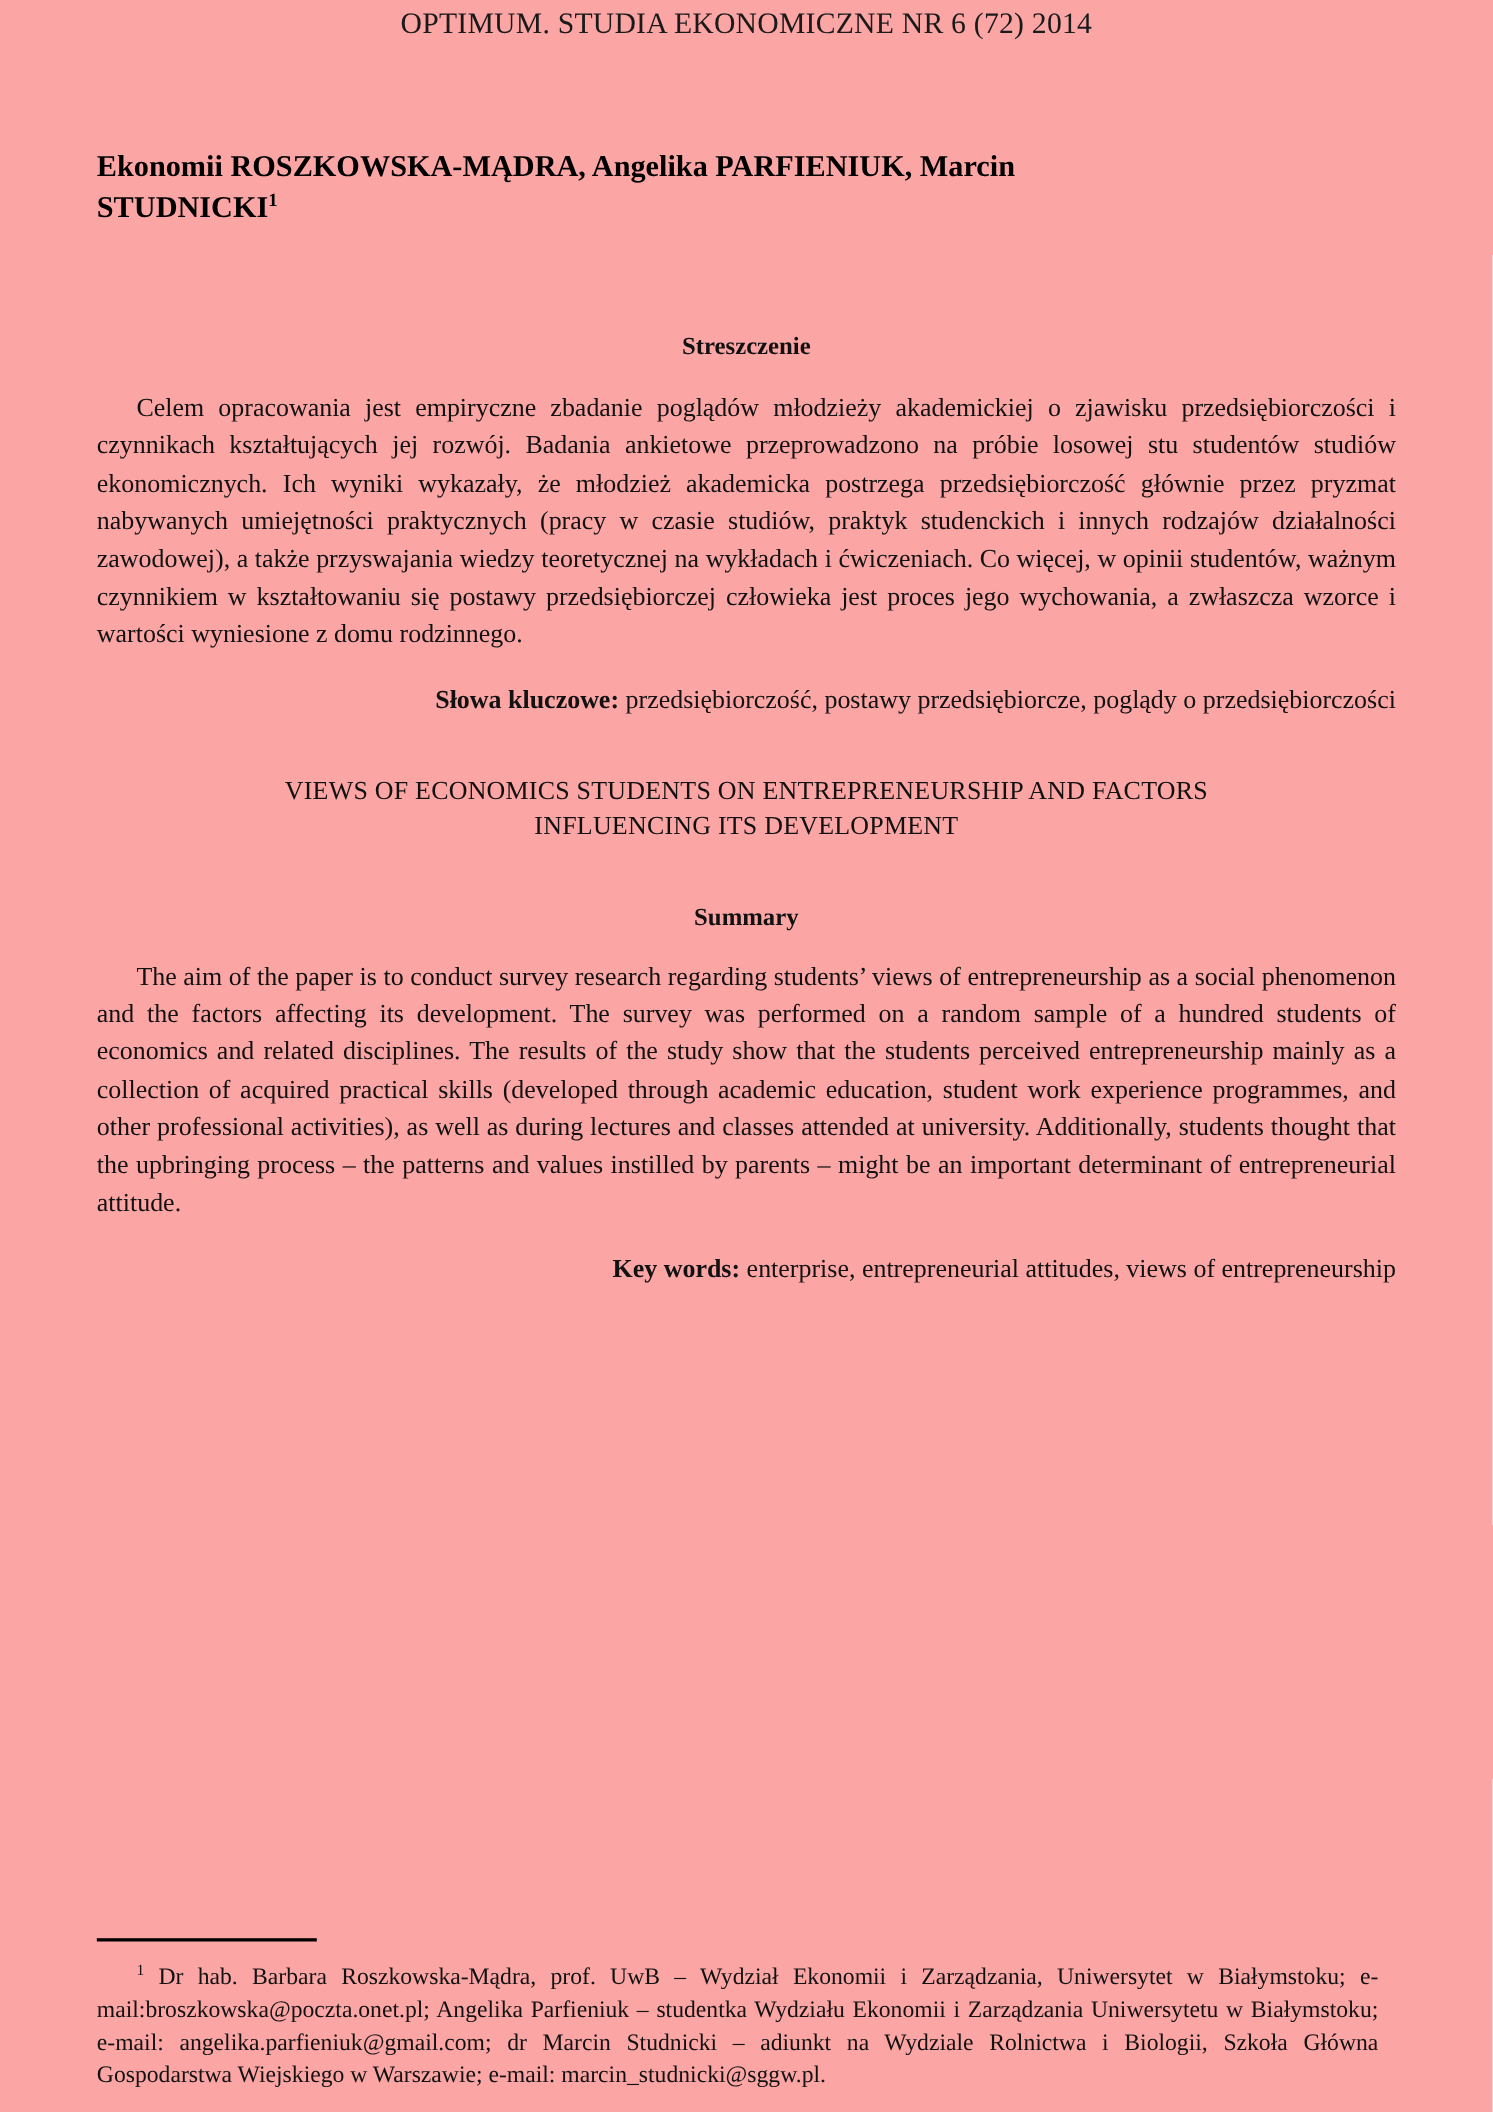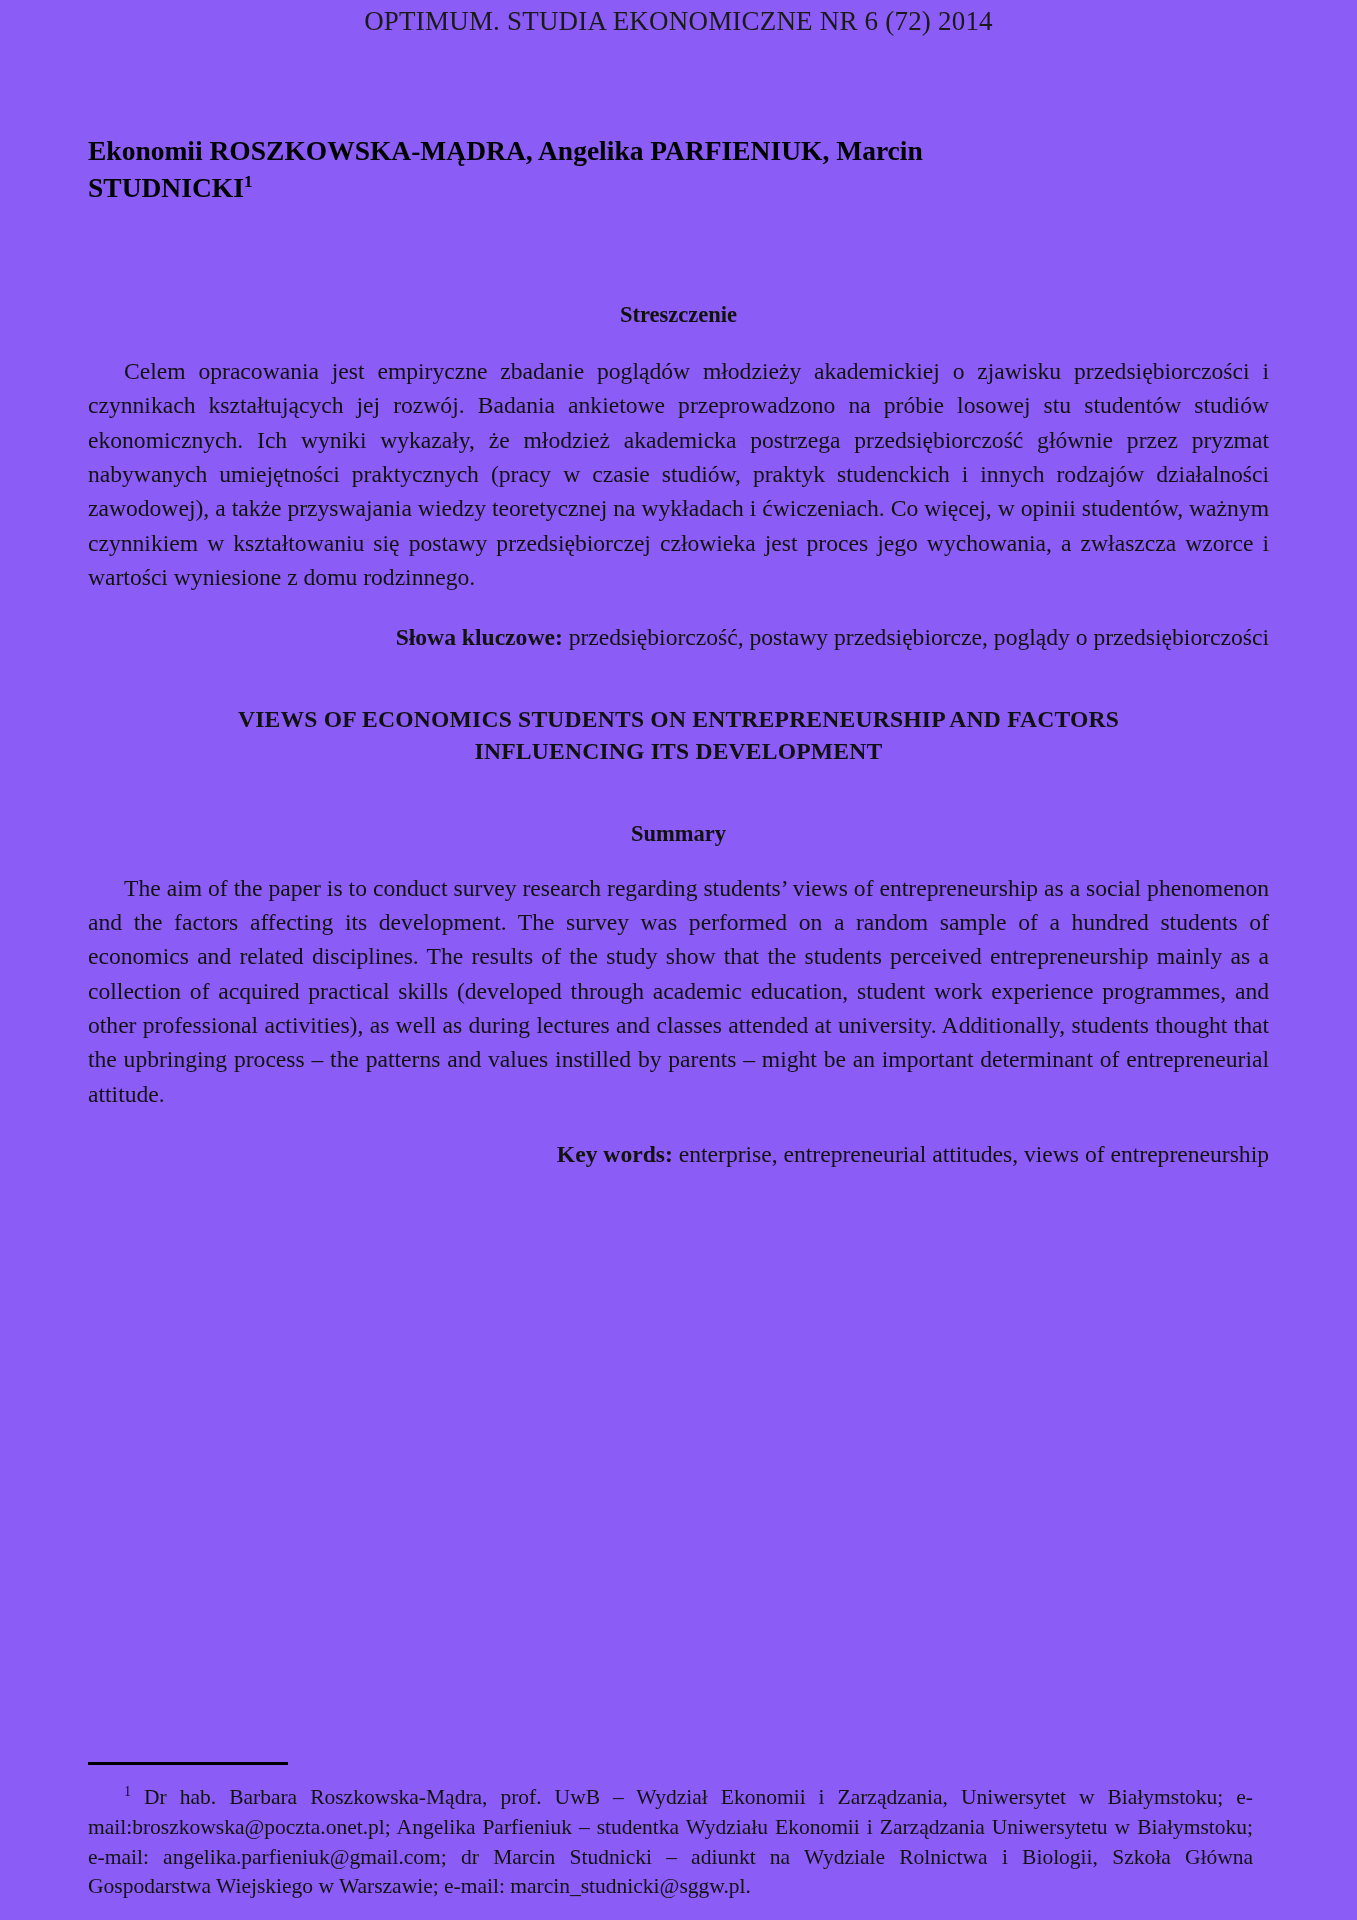--- a/index.html
+++ b/index.html
@@ -14,21 +14,21 @@
     font-family: "Liberation Serif", "DejaVu Serif", serif;
     color: #111111;
     -webkit-font-smoothing: antialiased;
   }
   .page {
     position: relative;
     width: 1357px;
     height: 1920px;
     box-sizing: border-box;
     padding: 0 88px;
-    background: #8b5cf6;
+    background: #fca5a5;
     overflow: hidden;
   }
 
   
   .running-head {
     text-align: center;
     font-size: 27px;
     letter-spacing: 0.2px;
     padding-top: 6px;
     color: #1a1a1a;
@@ -89,21 +89,21 @@
     line-height: 1.45;
     text-align: right;
     color: #121212;
   }
   .keywords b { font-weight: bold; }
 
   
   .en-title {
     margin-top: 48px;
     text-align: center;
-    font-weight: bold;
+    font-weight: normal;
     font-size: 23.6px;
     line-height: 1.36;
     letter-spacing: 0.2px;
   }
 
   .summary-body {
     margin-top: 24px;
     font-size: 23.6px;
     line-height: 1.455;
     text-align: justify;

